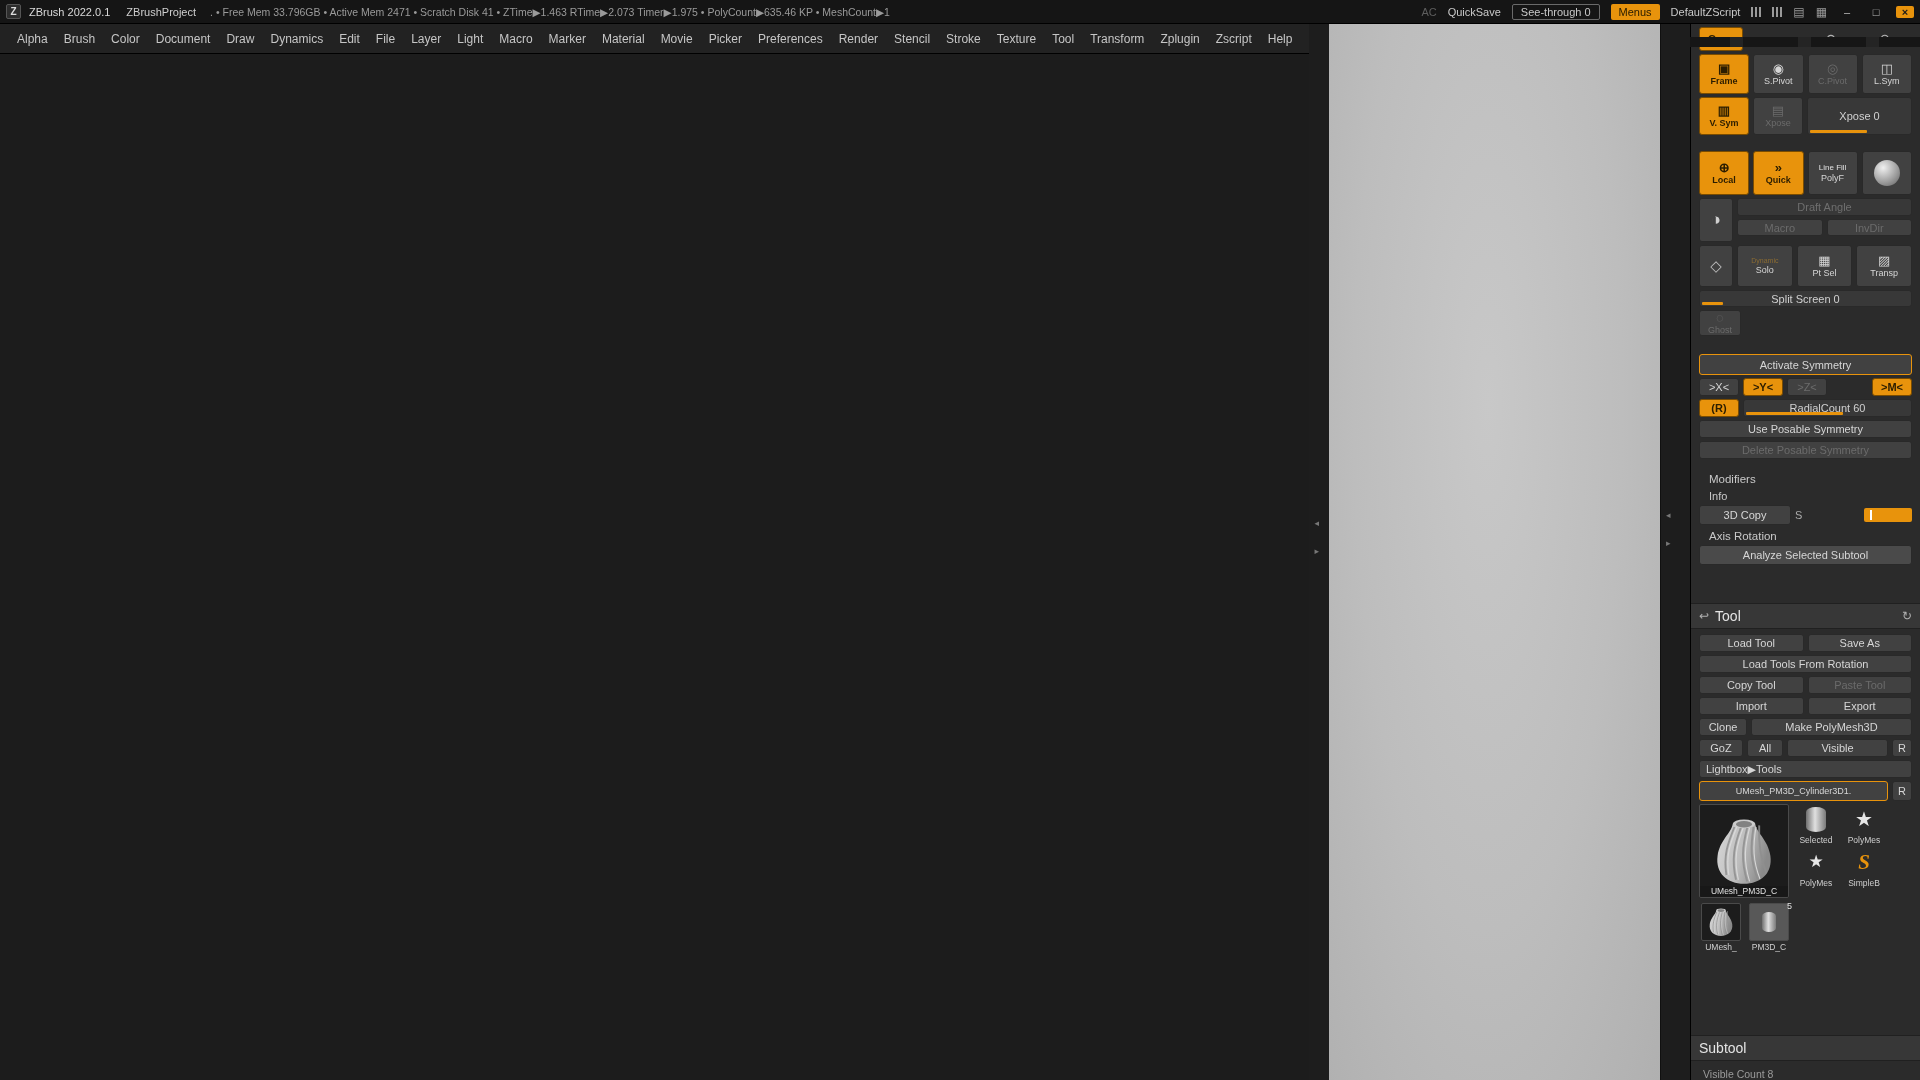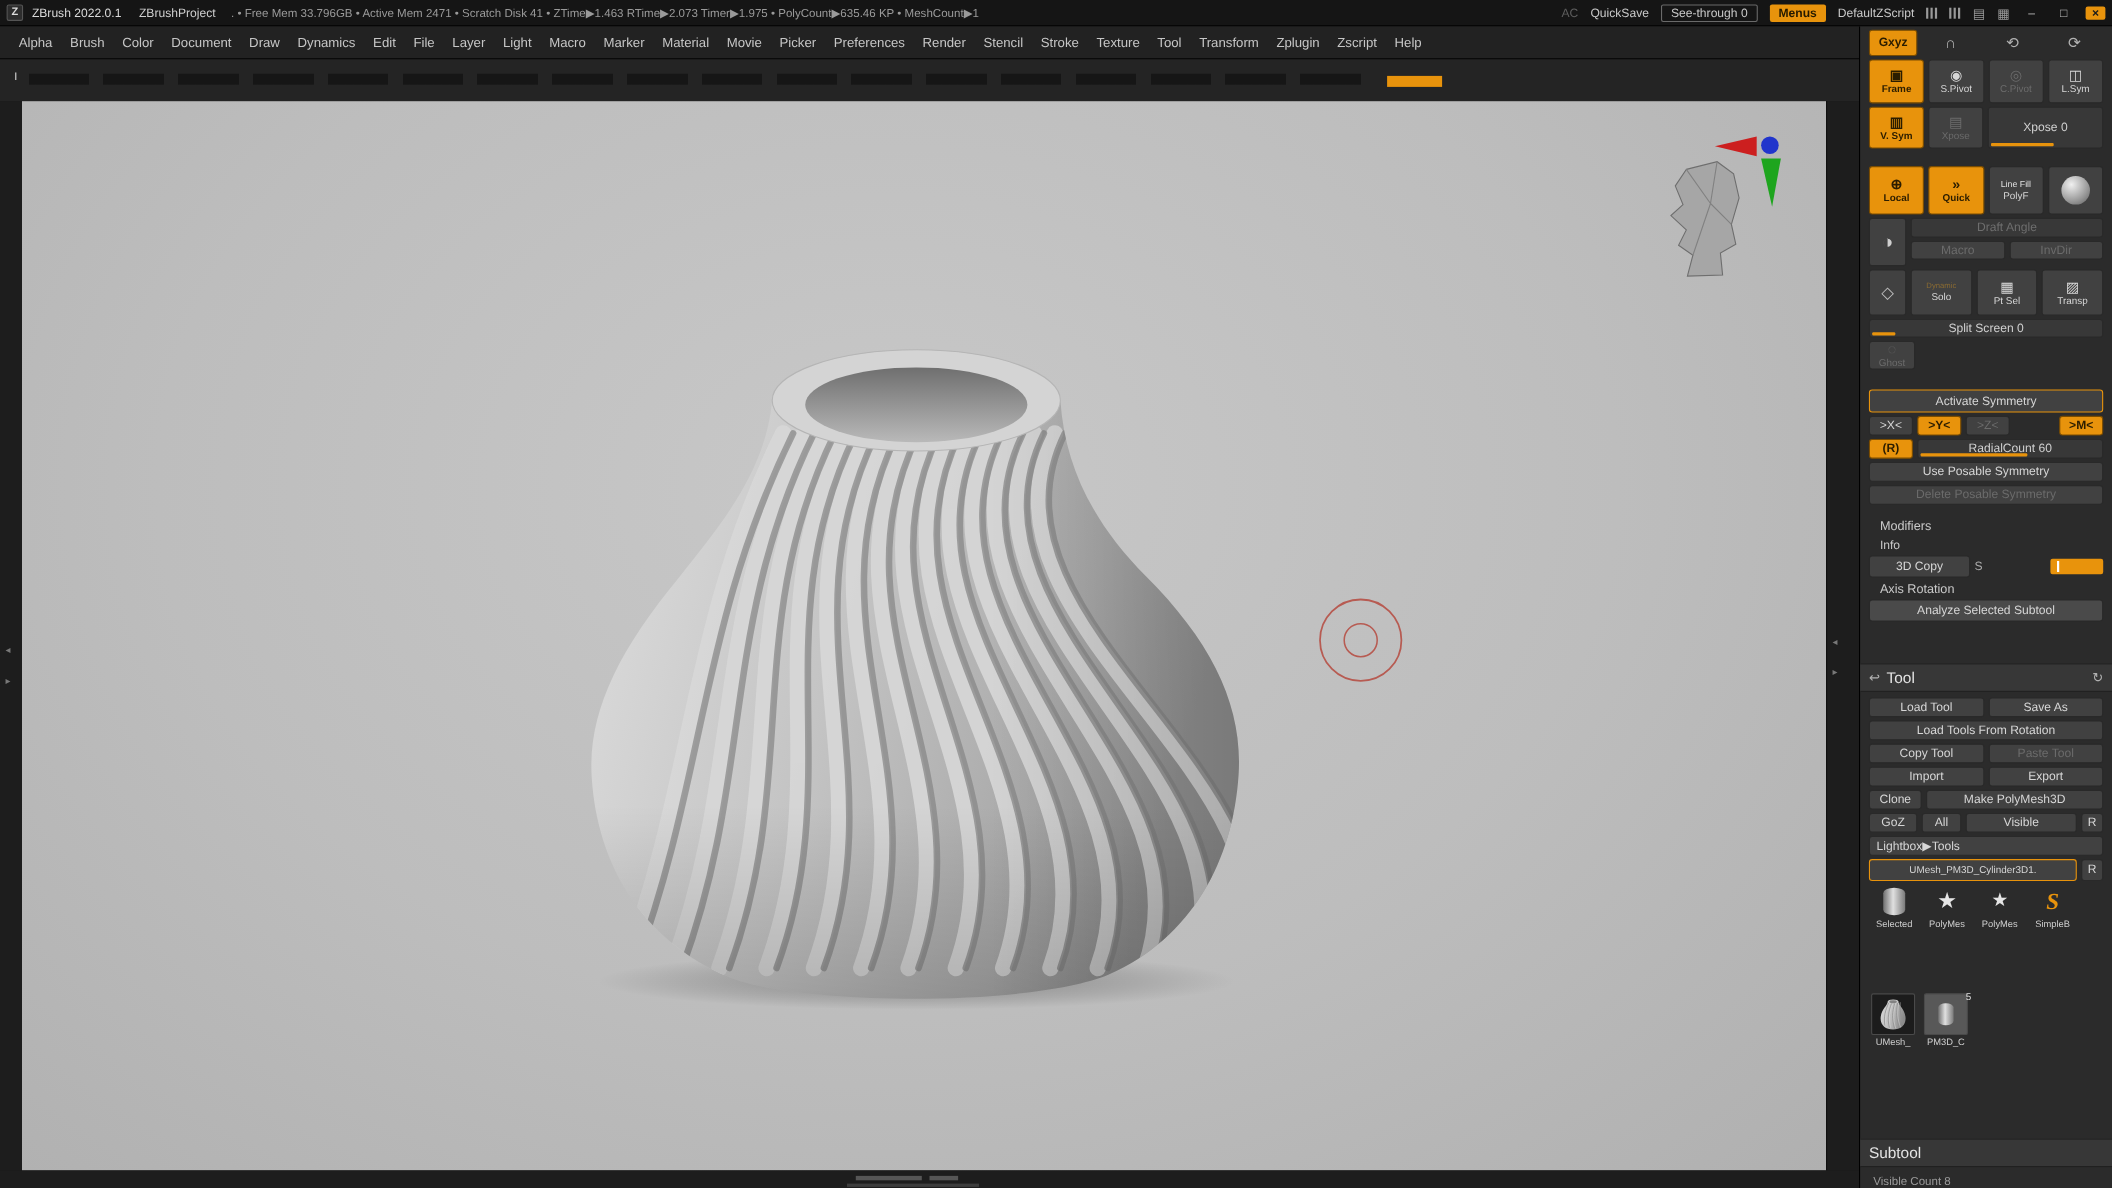--- a/index.html
+++ b/index.html
@@ -11,30 +11,30 @@
     display:flex;align-items:center;gap:8px;padding:0 6px;font-size:11px;color:#b5b5b5;border-bottom:1px solid #000}
   .zlogo{width:15px;height:15px;background:#2d2d2d;color:#ddd;font-weight:bold;font-size:10px;
     display:inline-flex;align-items:center;justify-content:center;border:1px solid #555;border-radius:2px}
   .tb-app{color:#dadada}
   .tb-proj{color:#cfcfcf;margin-left:8px}
   .tb-stats{color:#9a9a9a;margin-left:6px;font-size:10.5px;white-space:nowrap}
   .tb-right{margin-left:auto;display:flex;align-items:center;gap:11px;white-space:nowrap}
   .tb-ac{color:#5e5e5e}
   .tb-item{color:#c9c9c9}
   .tb-box{border:1px solid #6a6a6a;padding:1px 8px;border-radius:2px;color:#c9c9c9}
-  .tb-menus{background:#e8930c;color:#241a00;padding:2px 8px;border-radius:2px;font-weight:bold}
+  .tb-menus{background:#e8930c;color:#241a00;padding:2px 8px;border-radius:2px;font-weight:normal}
   .mini-icon{color:#9a9a9a;font-size:12px}
   .bars{display:inline-flex;gap:2px;align-items:center}
   .bars i{display:block;width:2px;height:10px;background:#9a9a9a}
   .wc{width:18px;text-align:center;color:#bdbdbd}
   .wc.close{background:#e8930c;color:#1b1b1b;border-radius:2px;font-weight:bold}
 
   
   .content{position:absolute;top:24px;left:0;right:0;bottom:0;display:flex}
-  .left-col{flex:1;display:flex;flex-direction:column;min-width:0}
+  .left-col{flex:1;display:flex;min-width:0}
 
   .menubar{height:30px;background:#222;display:flex;align-items:center;padding:0 10px;gap:2px;border-bottom:1px solid #000}
   .menu-item{padding:3px 7px;font-size:12px;color:#c6c6c6;border-radius:2px}
 
   .tabstrip{height:38px;background:#242424;position:relative}
   .tab-marker{position:absolute;left:13px;top:11px;color:#ddd;font-size:10px}
   .tab-segs{position:absolute;left:26px;top:13px;width:1212px;height:10px;
     background:repeating-linear-gradient(90deg,#161616 0 55px,#242424 55px 68px)}
   .tab-orange{position:absolute;left:1261px;top:15px;width:50px;height:10px;background:#e8930c}
 
@@ -476,20 +476,26 @@
       <div class="btn flex1">Visible</div>
       <div class="btn" style="width:20px">R</div>
     </div>
     <div class="btn" style="height:18px;justify-content:flex-start;padding-left:6px">Lightbox▶Tools</div>
     <div class="row" style="height:20px">
       <div class="btn obord flex1 toolname">UMesh_PM3D_Cylinder3D1.</div>
       <div class="btn" style="width:20px">R</div>
     </div>
 
     <div class="row" style="height:96px">
+      <div class="thumb" style="width:90px;height:94px">
+        <svg width="80" height="84" viewBox="0 0 100 100">
+            <use href="#minivase"></use>
+          </svg>
+        <span class="t-label">UMesh_PM3D_C</span>
+      </div>
       <div style="flex:1;display:flex;flex-wrap:wrap;align-content:flex-start;gap:2px">
         <div class="tcell">
           <span class="t-icobox">
               <span class="cyl"></span>
             </span>
           <span class="t-name">Selected</span>
         </div>
         <div class="tcell">
           <span class="t-icobox">
               <span class="star">★</span>

